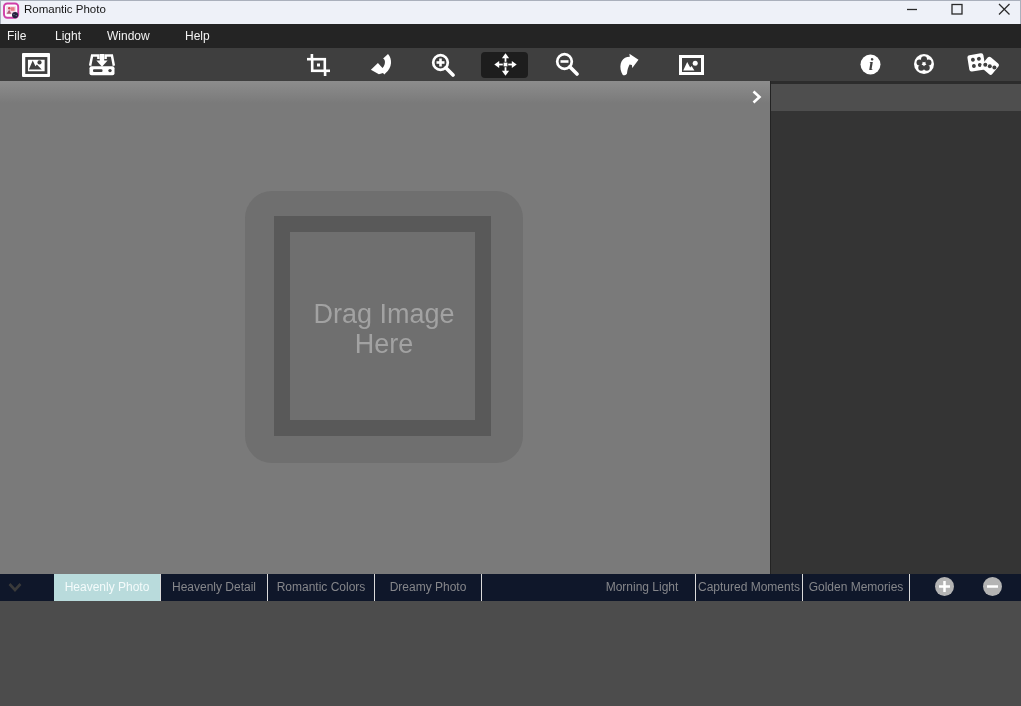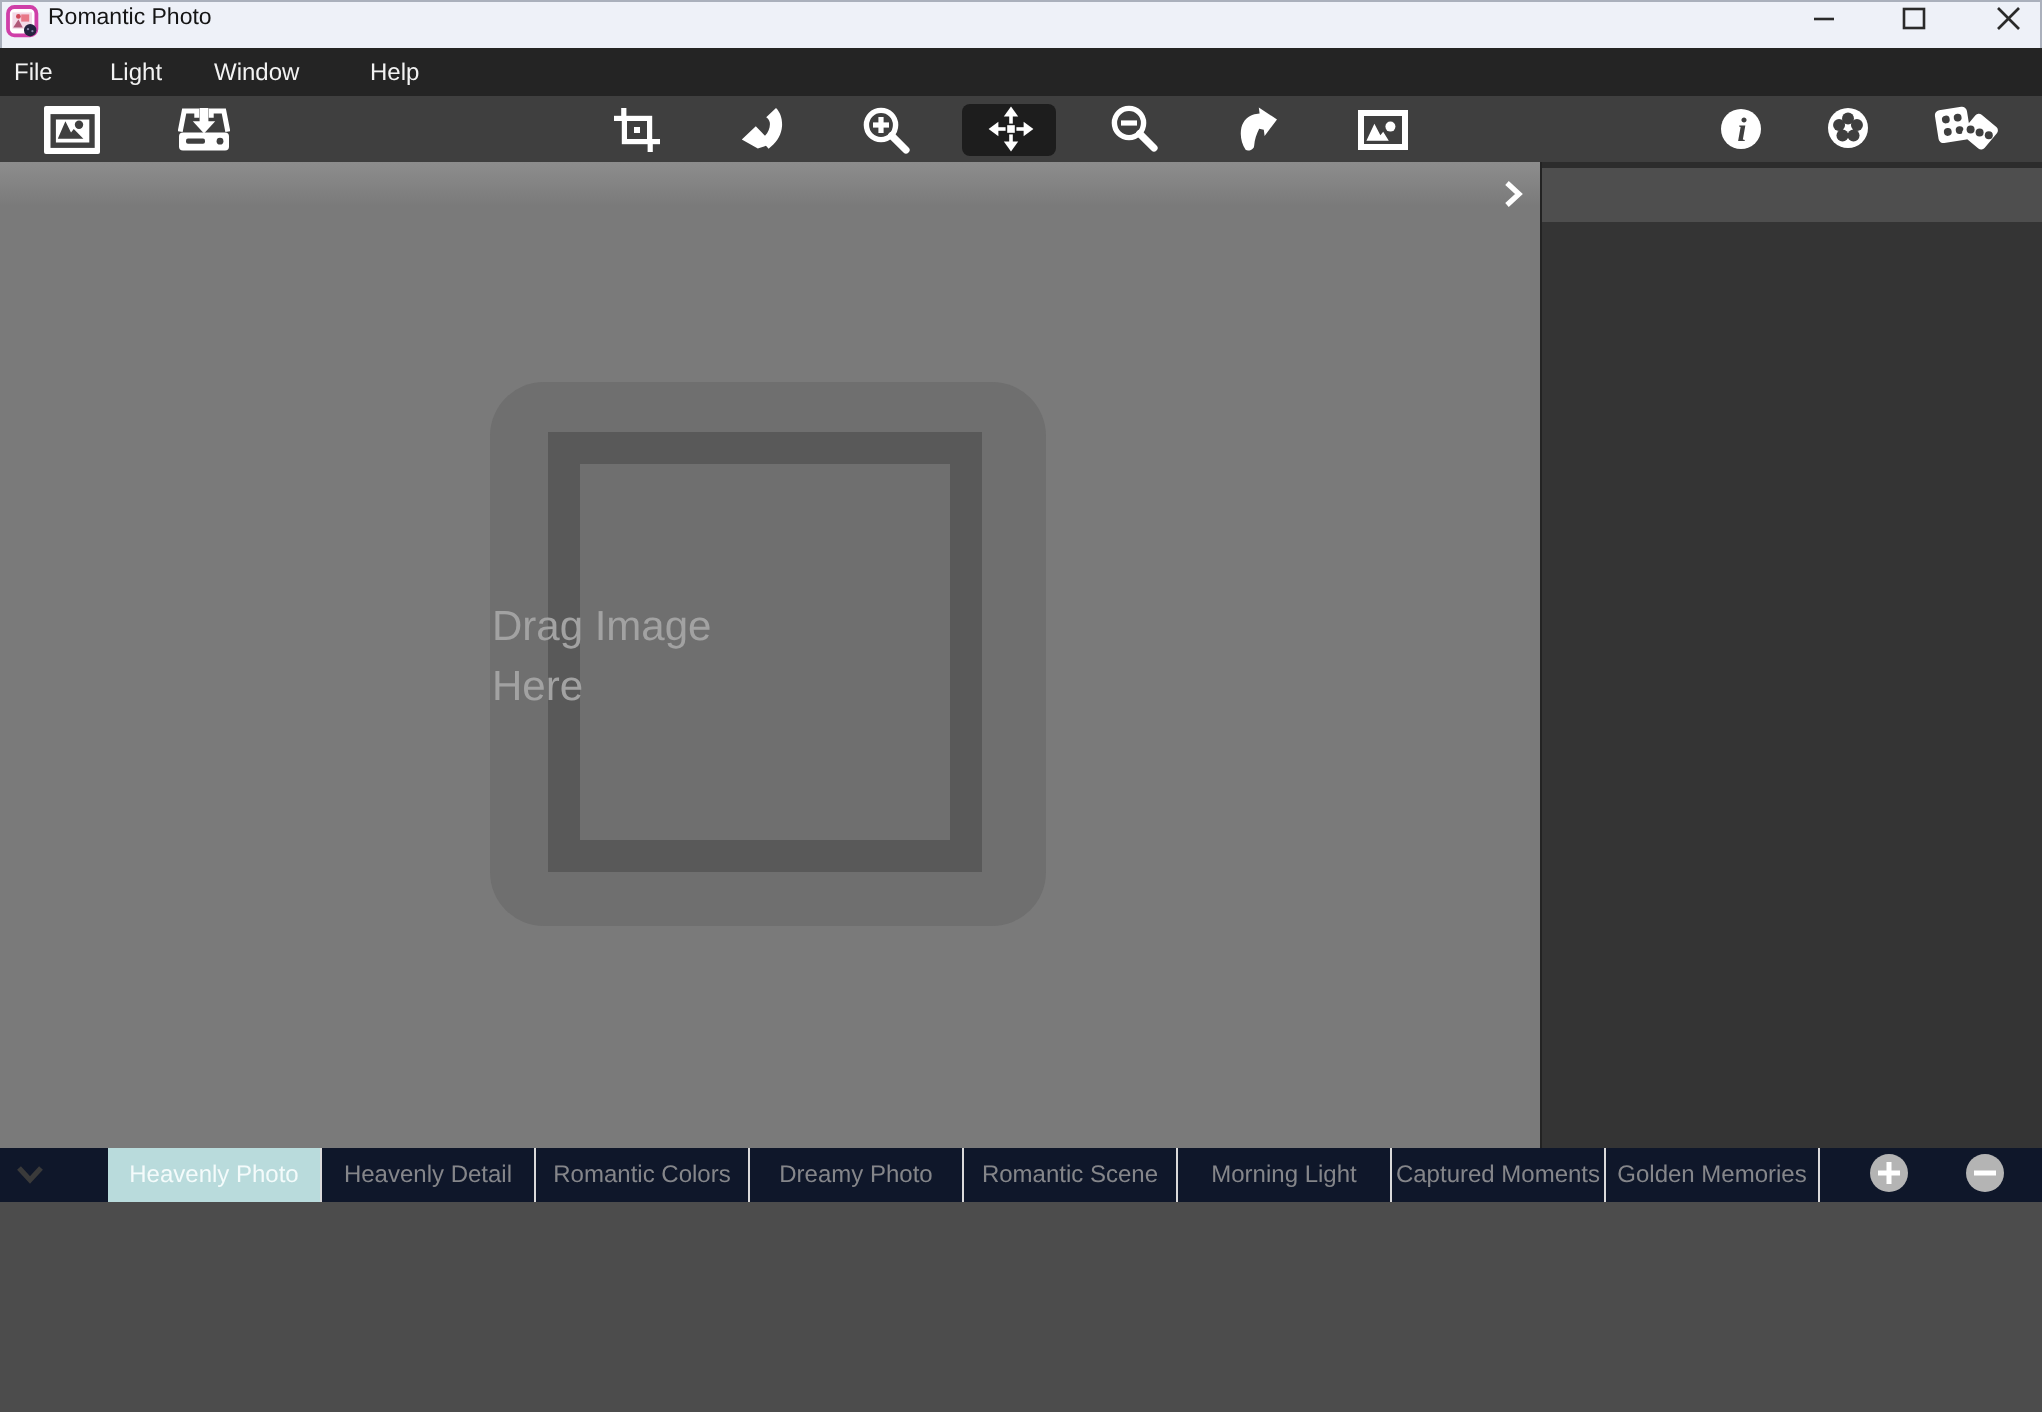--- a/index.html
+++ b/index.html
@@ -13,21 +13,21 @@
 
 #menubar { left:0; top:24px; width:1021px; height:24px; background:#242424; }
 .menuitem { position:absolute; top:4.6px; font-size:12px; color:#f2f2f2; }
 
 #toolbar { left:0; top:48px; width:1021px; height:33px; background:#3f3f3f; }
 #movebtn { left:481px; top:3.5px; width:47px; height:26px; background:#1d1d1d; border-radius:4px; }
 
 #canvas { left:0; top:81px; width:770px; height:493px; background:linear-gradient(#8d8d8d 0px, #7a7a7a 22px, #7a7a7a 100%); }
 #dragouter { left:245px; top:110px; width:278px; height:272px; background:#6f6f6f; border-radius:27px; }
 #dragborder { left:29px; top:25px; width:217px; height:220px; border:16px solid #595959; }
-#dragtext { left:1px; top:108px; width:276px; text-align:left; font-size:21px; line-height:30px; color:#a2a2a2; }
+#dragtext { left:1px; top:108px; width:276px; text-align:center; font-size:27px; line-height:30px; color:#a2a2a2; }
 
 #rpanel { left:770px; top:81px; width:251px; height:493px; background:#343434; border-left:1px solid #232323; }
 #rpanelstrip { left:0; top:0; width:251px; height:3px; background:#2c2c2c; }
 #rpanelhead { left:0; top:3px; width:251px; height:27px; background:#4e4e4e; }
 
 #tabbar { left:0; top:574px; width:1021px; height:27px; background:#0f172a; }
 .tab { position:absolute; top:0; height:27px; width:107px; border-right:1px solid #dadada; color:#85868a; font-size:12px; text-align:center; line-height:27px; white-space:nowrap; }
 .tab.active { background:#b9dbdc; color:#f4fbfb; }
 
 #bottombar { left:0; top:601px; width:1021px; height:105px; background:#4c4c4c; }
@@ -185,21 +185,20 @@
   </div>
 
   <div id="tabbar" class="abs">
     <svg class="abs" style="left:8px; top:8px;" width="14" height="11" viewBox="0 0 14 11">
       <path d="M1.5 2 L7 8 L12.5 2" stroke="#3a3a3a" stroke-width="2.6" fill="none"></path>
     </svg>
     <div class="tab active" style="left:54px;">Heavenly Photo</div>
     <div class="tab" style="left:161px;">Heavenly Detail</div>
     <div class="tab" style="left:268px;">Romantic Colors</div>
     <div class="tab" style="left:375px;">Dreamy Photo</div>
-    <div class="tab" style="left:482px;">Romantic Scene</div>
     <div class="tab" style="left:589px;">Morning Light</div>
     <div class="tab" style="left:696px;">Captured Moments</div>
     <div class="tab" style="left:803px;">Golden Memories</div>
     <svg class="abs" style="left:935px; top:3.4px;" width="19" height="19" viewBox="0 0 19 19">
       <circle cx="9.5" cy="9.5" r="9.5" fill="#b4b4b4"></circle>
       <rect x="4" y="8.25" width="11" height="2.5" fill="#fff"></rect>
       <rect x="8.25" y="4" width="2.5" height="11" fill="#fff"></rect>
     </svg>
     <svg class="abs" style="left:983.3px; top:3.4px;" width="19" height="19" viewBox="0 0 19 19">
       <circle cx="9.5" cy="9.5" r="9.5" fill="#b4b4b4"></circle>

